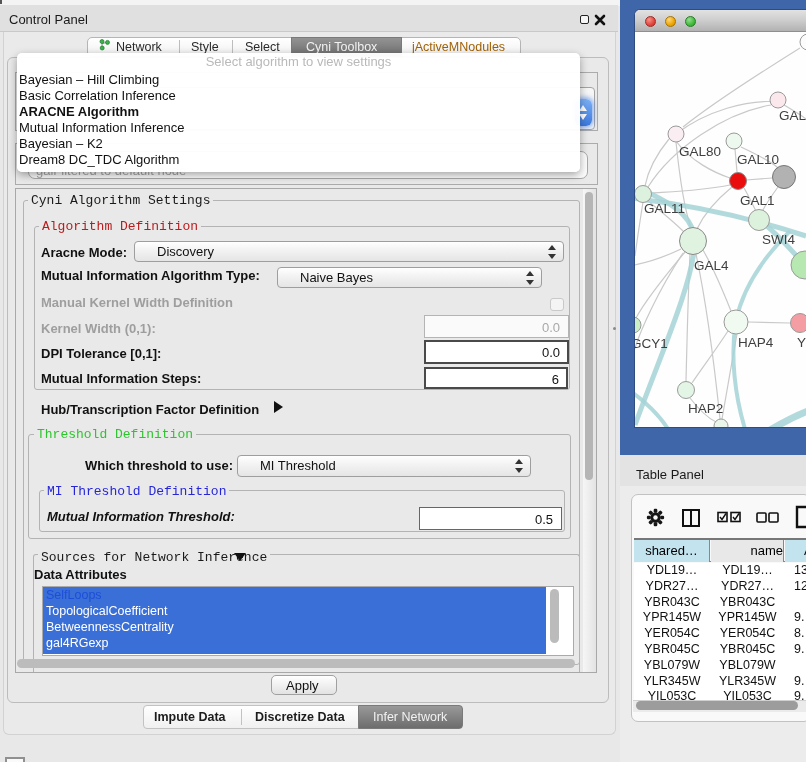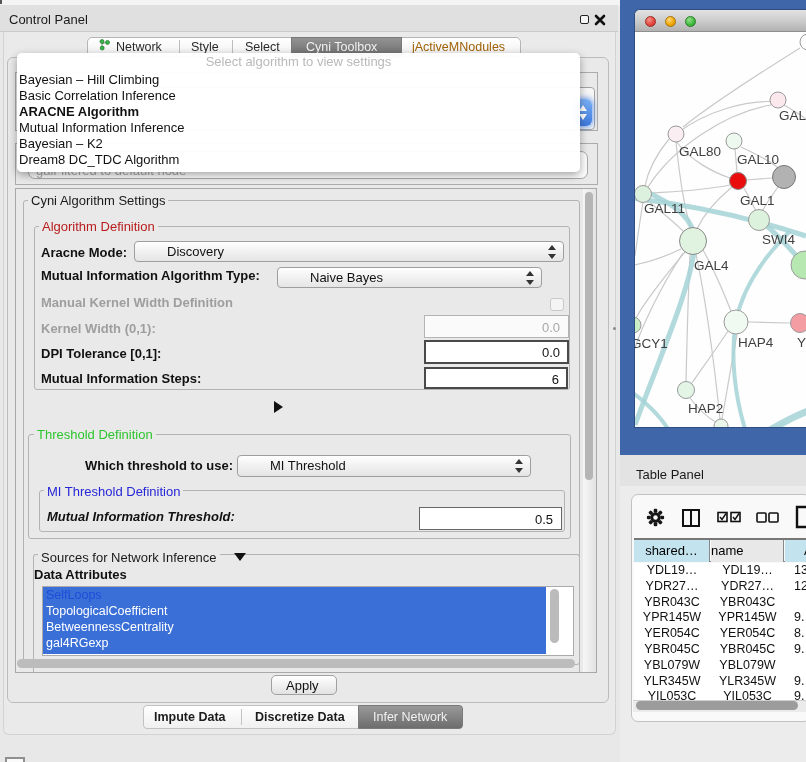--- a/index.html
+++ b/index.html
@@ -4,25 +4,25 @@
 <style>
 * { margin:0; padding:0; box-sizing:border-box; }
 html,body { width:806px; height:762px; overflow:hidden; background:#e8e8e8;
   font-family:"Liberation Sans", sans-serif; }
 #stage { position:absolute; left:0; top:0; width:806px; height:762px; overflow:hidden; }
 .abs { position:absolute; }
 .lbl { position:absolute; font-size:13px; color:#111; white-space:nowrap; }
 .b { font-weight:bold; }
 .dis { color:#9e9e9e; }
 .group { position:absolute; border:1px solid #b3b3b3; border-radius:3px; }
-.gtitle { position:absolute; font-size:13px; background:#e9e9e9; padding:0 3px; white-space:nowrap; }
+.gtitle { position:absolute; font-size:13px; background:#e9e9e9; padding:0 3px; white-space:nowrap;font-family:Liberation Mono, monospace; }
 .combo { position:absolute; border:1px solid #9e9e9e; border-radius:4px;
   background:linear-gradient(#ffffff, #f2f2f2 45%, #e5e5e5);
   font-size:13px; color:#111; }
-.combo .ct { position:absolute; left:32px; top:2px; }
+.combo .ct { position:absolute; left:22px; top:2px; }
 .stepper { position:absolute; right:7px; top:50%; width:9px; height:14px; margin-top:-7px; }
 .stepper .up { position:absolute; left:1px; top:0; width:0; height:0;
   border-left:4px solid transparent; border-right:4px solid transparent; border-bottom:5px solid #333; }
 .stepper .dn { position:absolute; left:1px; bottom:0; width:0; height:0;
   border-left:4px solid transparent; border-right:4px solid transparent; border-top:5px solid #333; }
 .fld { position:absolute; background:#fff; font-size:13px; color:#111; text-align:right; }
 </style>
 </head>
 <body>
 <div id="stage">
@@ -92,20 +92,21 @@
 </div>
 <div class="lbl b dis" style="left:41px;top:295px;">Manual Kernel Width Definition</div>
 <div class="abs" style="left:550px;top:298px;width:14px;height:13px;border:1px solid #c9c9c9;border-radius:3px;background:#f4f4f4;"></div>
 <div class="lbl b dis" style="left:41px;top:321px;">Kernel Width (0,1):</div>
 <div class="fld" style="left:424px;top:315px;width:145px;height:23px;border:1px solid #b4b4b4;background:#fafafa;color:#a8a8a8;padding:4px 8px 0 0;">0.0</div>
 <div class="lbl b" style="left:41px;top:346px;">DPI Tolerance [0,1]:</div>
 <div class="fld" style="left:424px;top:340px;width:145px;height:24px;border:2px solid #4a4a4a;padding:3px 7px 0 0;">0.0</div>
 <div class="lbl b" style="left:41px;top:371px;">Mutual Information Steps:</div>
 <div class="fld" style="left:424px;top:367px;width:144px;height:22px;border:2px solid #4a4a4a;padding:3px 7px 0 0;">6</div>
 
+<div class="lbl b" style="left:41px;top:402px;">Hub/Transcription Factor Definition</div>
 <div class="abs" style="left:274px;top:401px;width:0;height:0;border-top:6.5px solid transparent;border-bottom:6.5px solid transparent;border-left:9px solid #111;"></div>
 
 <div class="group" style="left:28px;top:434px;width:543px;height:105px;"></div>
 <div class="gtitle" style="left:34px;top:427px;color:#2dc52d;">Threshold Definition</div>
 
 <div class="lbl b" style="left:79px;top:458px;margin-left:6px;">Which threshold to use:</div>
 <div class="combo" style="left:237px;top:455px;width:294px;height:22px;">
   <span class="ct">MI Threshold</span>
   <span class="stepper">
         <span class="up"></span>
@@ -272,21 +273,21 @@
     <rect x="1" y="1" width="9" height="9" rx="1"></rect>
     <rect x="13" y="1" width="9" height="9" rx="1"></rect>
   </g>
 </svg>
 <svg class="abs" style="left:795px;top:505px;" width="11" height="24" viewBox="0 0 11 24">
   <path d="M2 2 L14 2 L14 22 L2 22 Z" fill="none" stroke="#111" stroke-width="2.4"></path>
 </svg>
 
 <div class="abs" style="left:634px;top:538px;width:172px;height:24px;border-top:2px solid #777;border-bottom:1px solid #888;">
   <div class="abs" style="left:0;top:0;width:76px;height:22px;background:#c3e3ee;border-right:1px solid #888;text-align:center;font-size:13px;padding-top:3px;">shared…</div>
-  <div class="abs" style="left:77px;top:0;width:73px;height:22px;background:#e8e8e8;border-right:1px solid #888;text-align:left;font-size:13px;padding-top:3px;">name</div>
+  <div class="abs" style="left:77px;top:0;width:73px;height:22px;background:#e8e8e8;border-right:1px solid #888;text-align:right;font-size:13px;padding-top:3px;">name</div>
   <div class="abs" style="left:151px;top:0;width:21px;height:22px;background:#c3e3ee;font-size:13px;padding-top:3px;padding-left:19px;">A</div>
 </div>
 <div class="abs" style="left:634px;top:563px;width:172px;height:137px;background:#fff;overflow:hidden;font-size:12.5px;padding-top:6px;color:#111;">
   <div style="position:absolute;left:0;top:0;width:76px;text-align:center;line-height:15.8px;">
     YDL19…<br>YDR27…<br>YBR043C<br>YPR145W<br>YER054C<br>YBR045C<br>YBL079W<br>YLR345W<br>YIL053C
   </div>
   <div style="position:absolute;left:77px;top:0;width:73px;text-align:center;line-height:15.8px;">
     YDL19…<br>YDR27…<br>YBR043C<br>YPR145W<br>YER054C<br>YBR045C<br>YBL079W<br>YLR345W<br>YIL053C
   </div>
   <div style="position:absolute;left:160px;top:0;width:40px;text-align:left;line-height:15.8px;">

